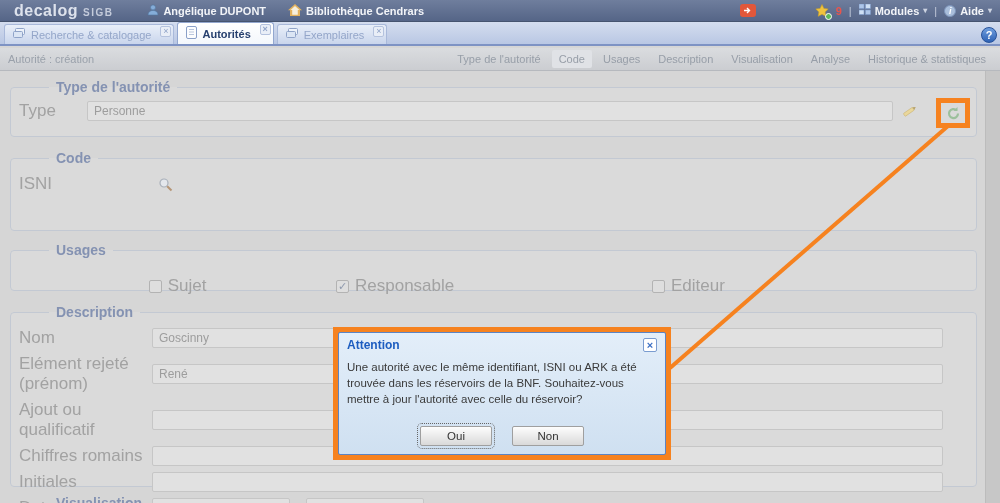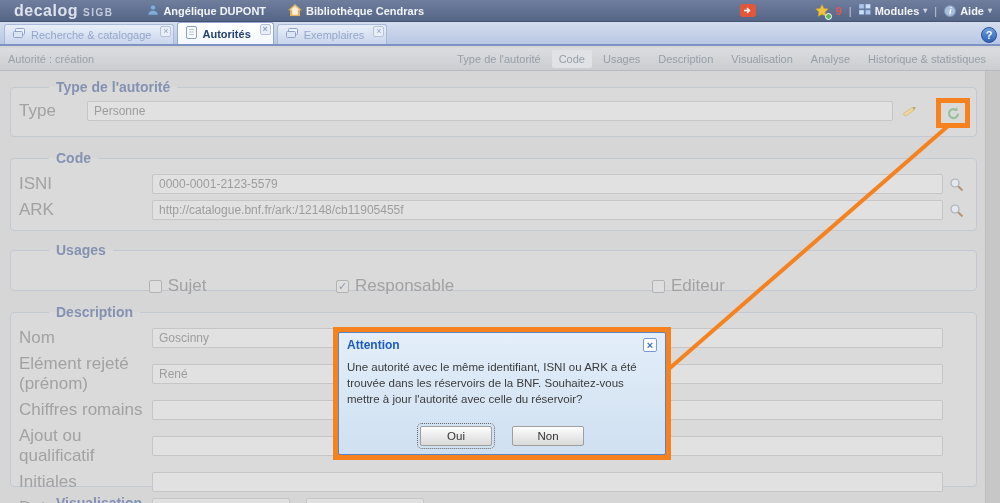--- a/index.html
+++ b/index.html
@@ -282,31 +282,20 @@
           </g>
         </svg>
     </span>
   </div>
 </fieldset>
 
 <fieldset class="fs-code">
   <legend>Code</legend>
   <div class="frow" style="margin-top:2px;">
     <span class="flabel w133">ISNI</span>
-    <input class="tinput in-wide" readonly="" value="0000-0001-2123-5579" style="">
-    <span class="row-icon">
-      <svg width="15" height="15" viewBox="0 0 15 15">
-          <circle cx="6" cy="6" r="4" fill="#e4e7ec" stroke="#a9b0ba" stroke-width="1.2"></circle>
-          <line x1="9.2" y1="9.2" x2="13.5" y2="13.5" stroke="#b59576" stroke-width="2"></line>
-        </svg>
-    </span>
-  </div>
-  <div class="frow">
-    <span class="flabel w133">ARK</span>
-    <input class="tinput in-wide" readonly="" value="http://catalogue.bnf.fr/ark:/12148/cb11905455f" style="">
     <span class="row-icon">
       <svg width="15" height="15" viewBox="0 0 15 15">
           <circle cx="6" cy="6" r="4" fill="#e4e7ec" stroke="#a9b0ba" stroke-width="1.2"></circle>
           <line x1="9.2" y1="9.2" x2="13.5" y2="13.5" stroke="#b59576" stroke-width="2"></line>
         </svg>
     </span>
   </div>
 </fieldset>
 
 <fieldset class="fs-usag">
@@ -331,25 +320,25 @@
   <legend>Description</legend>
   <div class="frow" style="margin-top:2px;">
     <span class="flabel w133">Nom</span>
     <input class="tinput in-wide" readonly="" value="Goscinny" style="">
   </div>
   <div class="frow">
     <span class="flabel w133">Elément rejeté (prénom)</span>
     <input class="tinput in-wide" readonly="" value="René" style="">
   </div>
   <div class="frow">
+    <span class="flabel w133">Ajout ou qualificatif</span>
+    <input class="tinput in-wide" readonly="" value="" style="">
+  </div>
+  <div class="frow">
     <span class="flabel w133">Chiffres romains</span>
-    <input class="tinput in-wide" readonly="" value="" style="">
-  </div>
-  <div class="frow">
-    <span class="flabel w133">Ajout ou qualificatif</span>
     <input class="tinput in-wide" readonly="" value="" style="">
   </div>
   <div class="frow">
     <span class="flabel w133">Initiales</span>
     <input class="tinput in-wide" readonly="" value="" style="">
   </div>
   <div class="frow">
     <span class="flabel w133">Dates</span>
     <input class="tinput in-date1" readonly="" value="1926" style="">
     <span class="date-dash">-</span>

